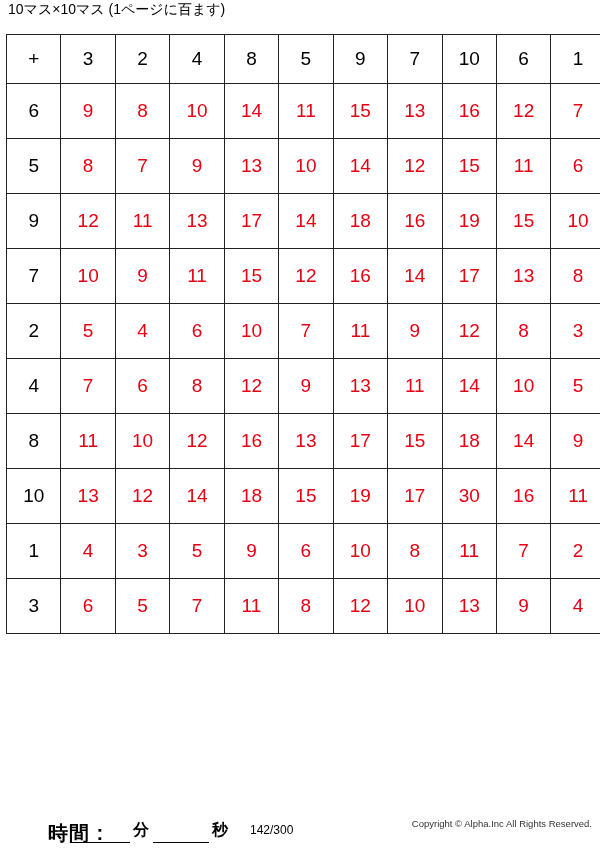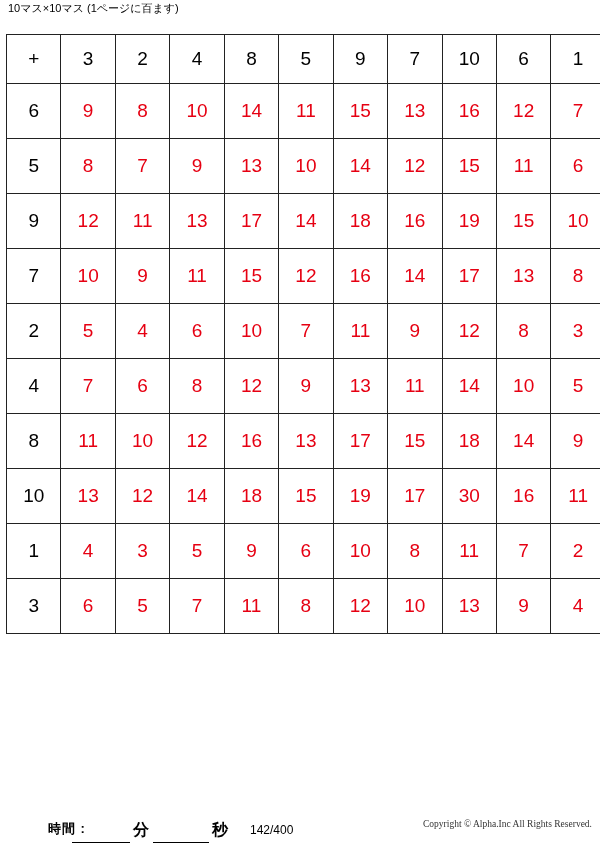--- a/index.html
+++ b/index.html
@@ -19,21 +19,21 @@
     position: absolute;
     left: 0;
     top: 0;
     width: 600px;
     height: 865px;
   }
   .sheet-title {
     position: absolute;
     left: 8px;
     top: 1px;
-    font-size: 11px;
+    font-size: 14px;
     letter-spacing: 0px;
     color: #000;
     white-space: nowrap;
   }
   .grid-wrap {
     position: absolute;
     left: 6px;
     top: 34px;
     width: 588px;
   }
@@ -67,21 +67,21 @@
     position: absolute;
     left: 0;
     top: 810px;
     width: 600px;
     height: 55px;
   }
   .time-label {
     position: absolute;
     left: 16px;
     top: 10px;
-    font-size: 13px;
+    font-size: 20px;
     font-weight: bold;
     letter-spacing: 1px;
     padding-left: 32px;
   }
   .time-line1 {
     position: absolute;
     left: 72px;
     top: 32px;
     width: 58px;
     border-bottom: 1px solid #000;
@@ -115,21 +115,21 @@
     color: #000;
   }
   .copyright {
     position: absolute;
     right: 8px;
     top: 8px;
     text-align: right;
     font-size: 9.5px;
     line-height: 1.35;
     color: #333333;
-    font-family: Liberation Serif, serif;
+    font-family: Liberation Sans, sans-serif;
   }
   .copyright div {
     white-space: nowrap;
   }
 </style>
 </head>
 <body>
 
 <div class="page">
 
@@ -294,19 +294,19 @@
       </tbody>
     </table>
   </div>
 
   <div class="footer">
     <div class="time-label">時間 :</div>
     <div class="time-line1"></div>
     <div class="time-min">分</div>
     <div class="time-line2"></div>
     <div class="time-sec">秒</div>
-    <div class="page-num">142/400</div>
+    <div class="page-num">142/300</div>
     <div class="copyright">
       <div>Copyright © Alpha.Inc All Rights Reserved.</div>
     </div>
   </div>
 
 </div>
 
 </body></html>

